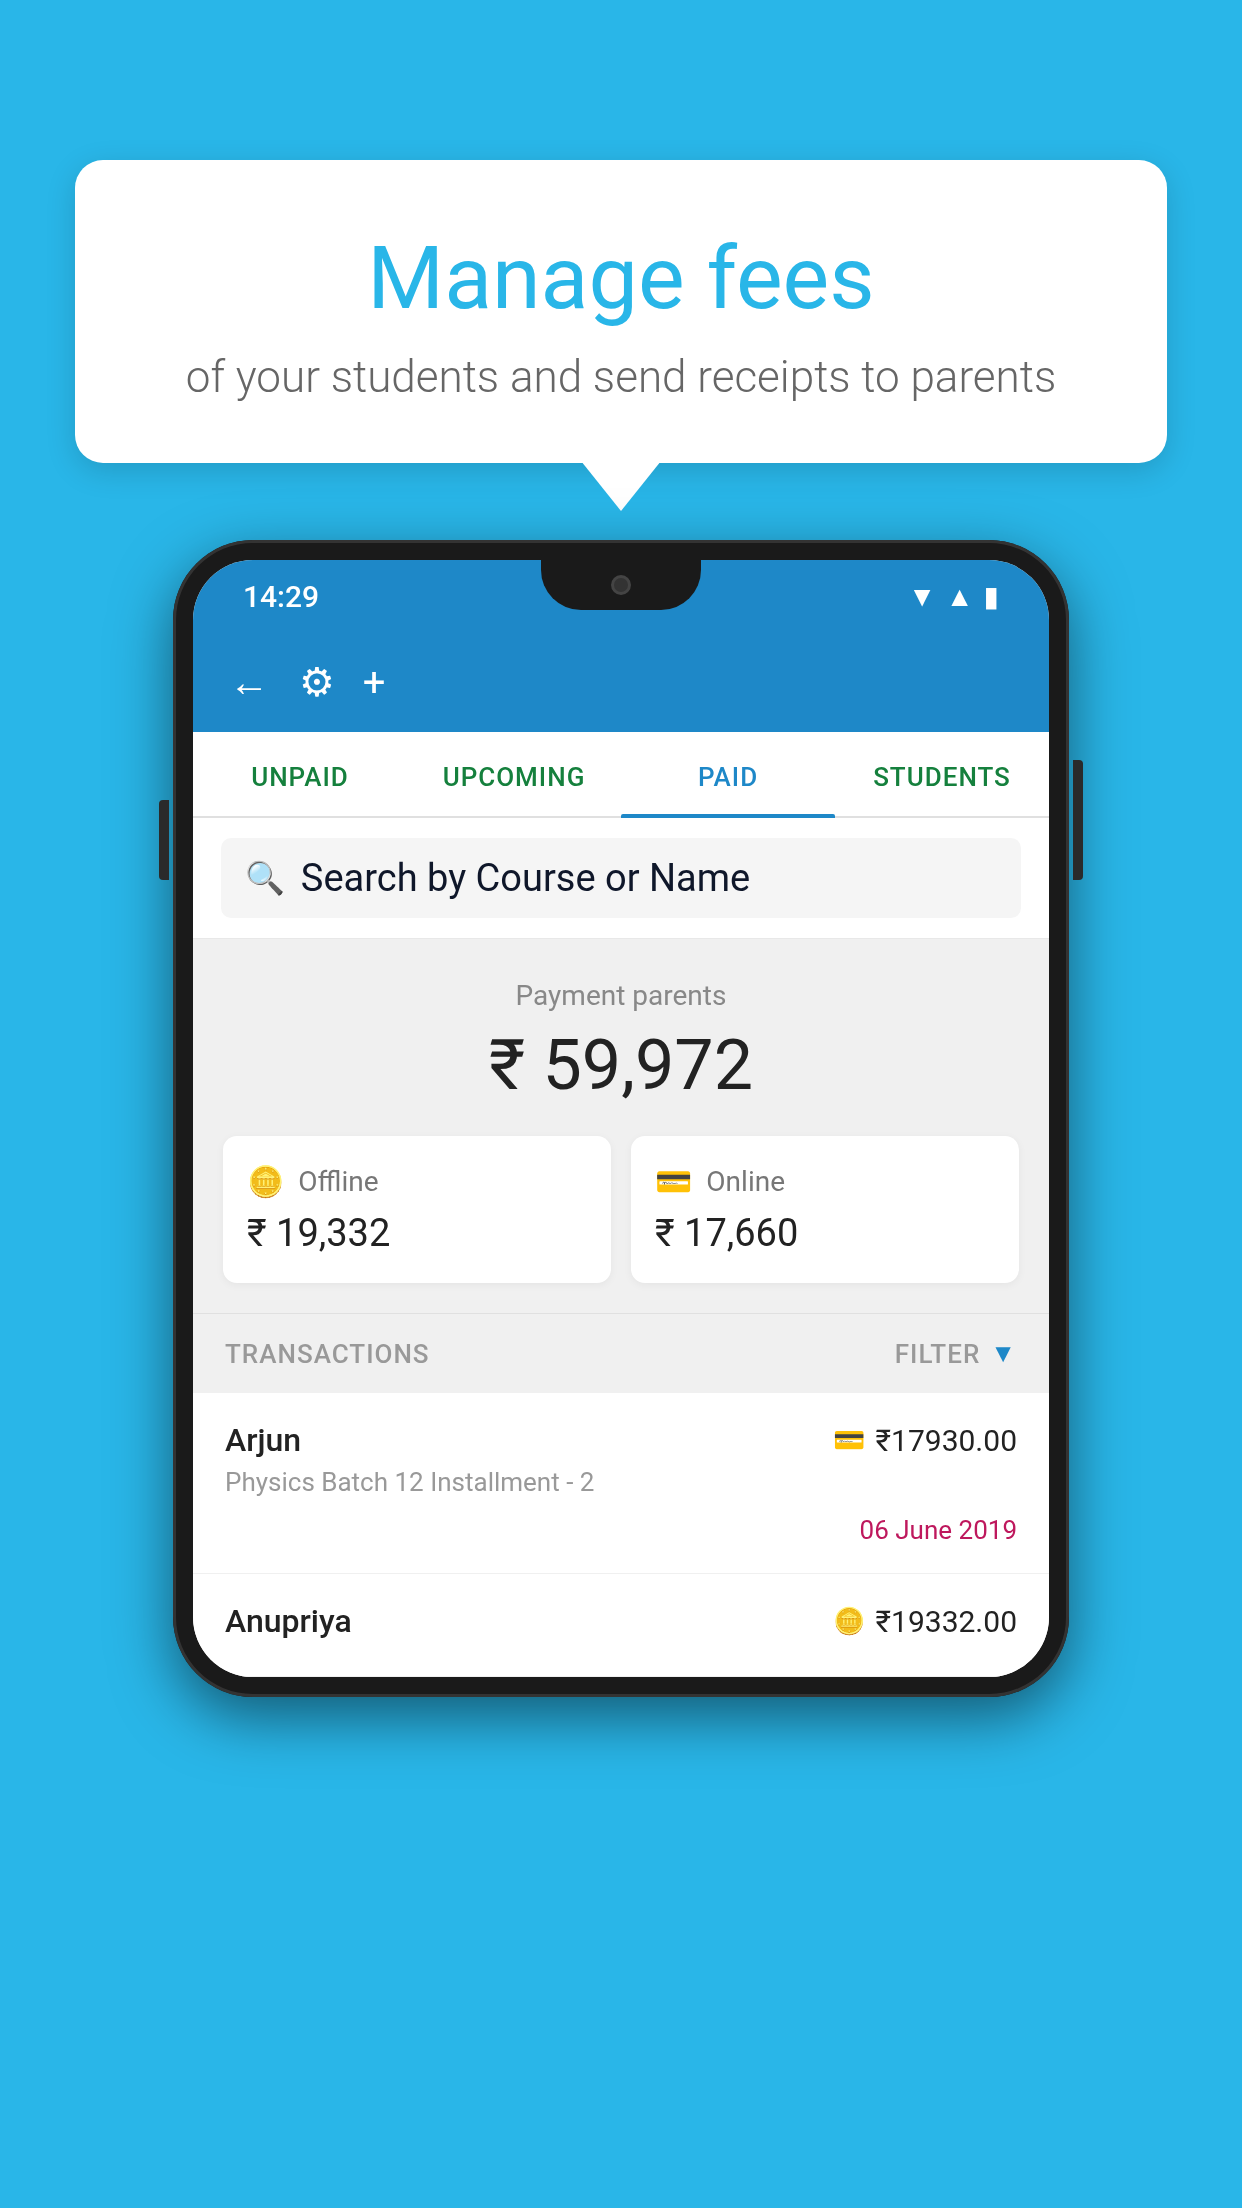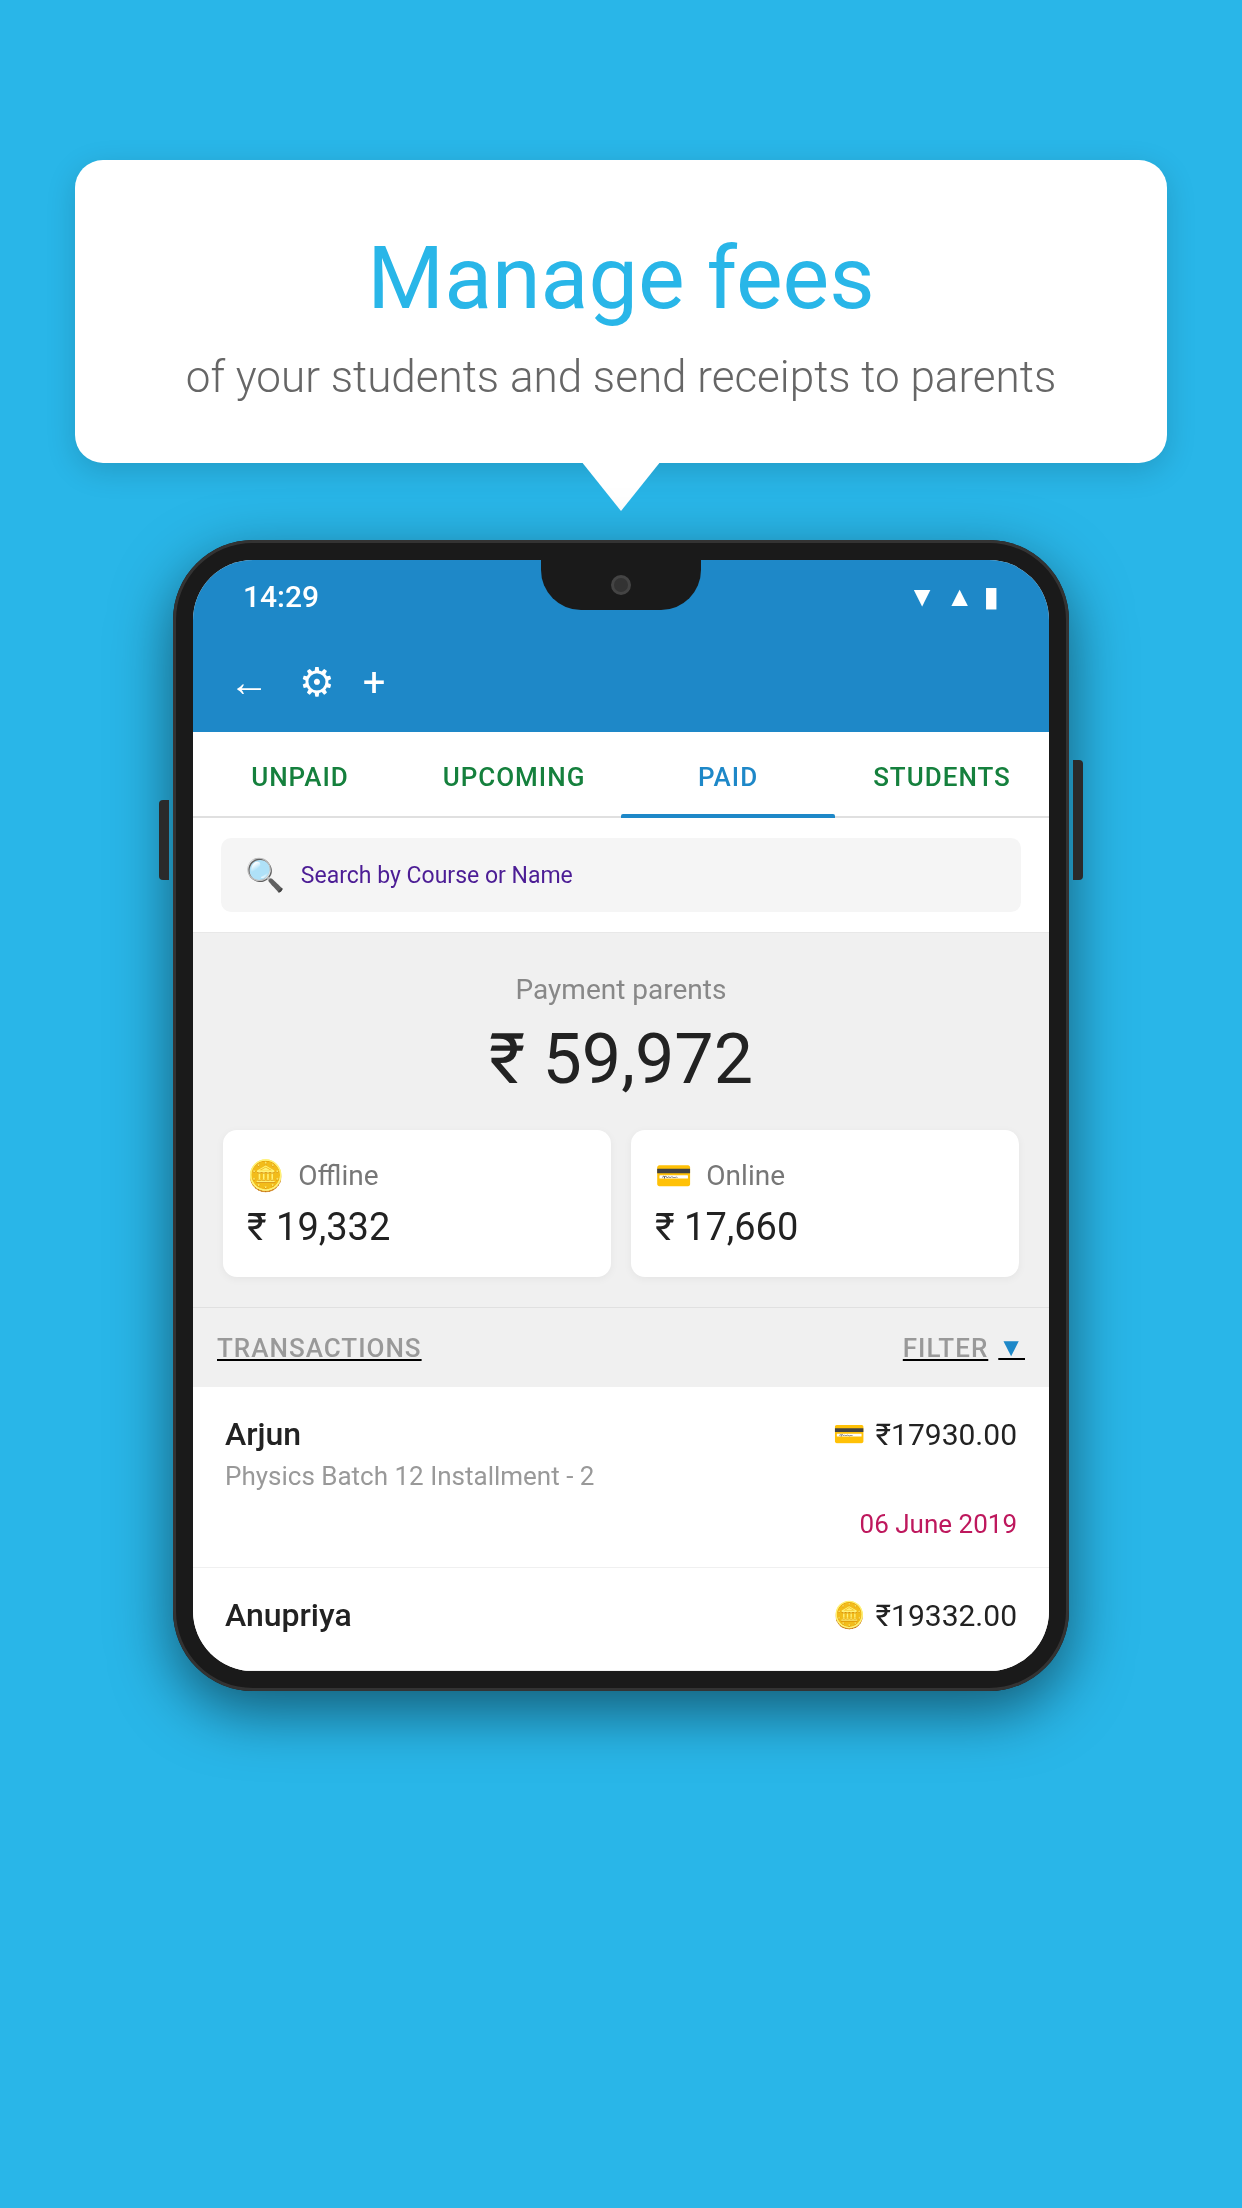--- a/index.html
+++ b/index.html
@@ -215,22 +215,22 @@
       display: flex;
       align-items: center;
       padding: 18px 24px;
       gap: 16px;
     }
     .search-icon-sym {
       color: #999;
       font-size: 32px;
     }
     .search-placeholder {
-      color: #4c1d95;
-      font-size: 23px;
+      color: #0f172a;
+      font-size: 38px;
     }
 
     
     .payment-summary {
       background: #f0f0f0;
       padding: 40px 30px 30px;
       text-align: center;
     }
     .payment-received-label {
       font-size: 28px;
@@ -275,23 +275,22 @@
       color: #222;
       margin-left: 0;
     }
 
     
     .transactions-header {
       background: #f0f0f0;
       display: flex;
       justify-content: space-between;
       align-items: center;
-      padding: 24px 24px;
+      padding: 24px 32px;
       border-top: 1px solid #e0e0e0;
-      text-decoration: underline;
     }
     .transactions-label {
       font-size: 26px;
       color: #999;
       font-weight: 500;
       letter-spacing: 1px;
     }
     .filter-btn {
       display: flex;
       align-items: center;

